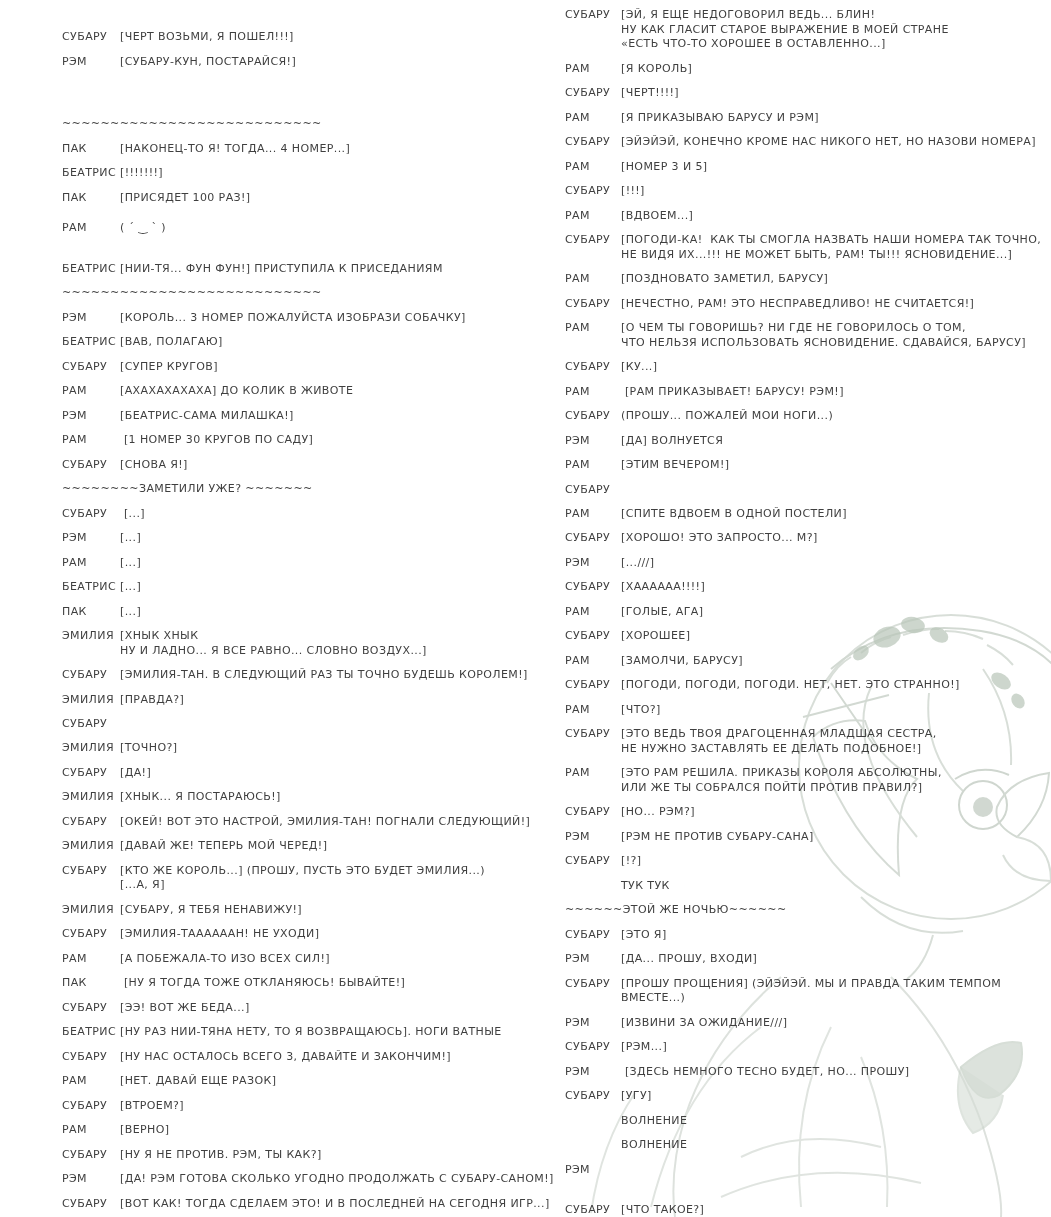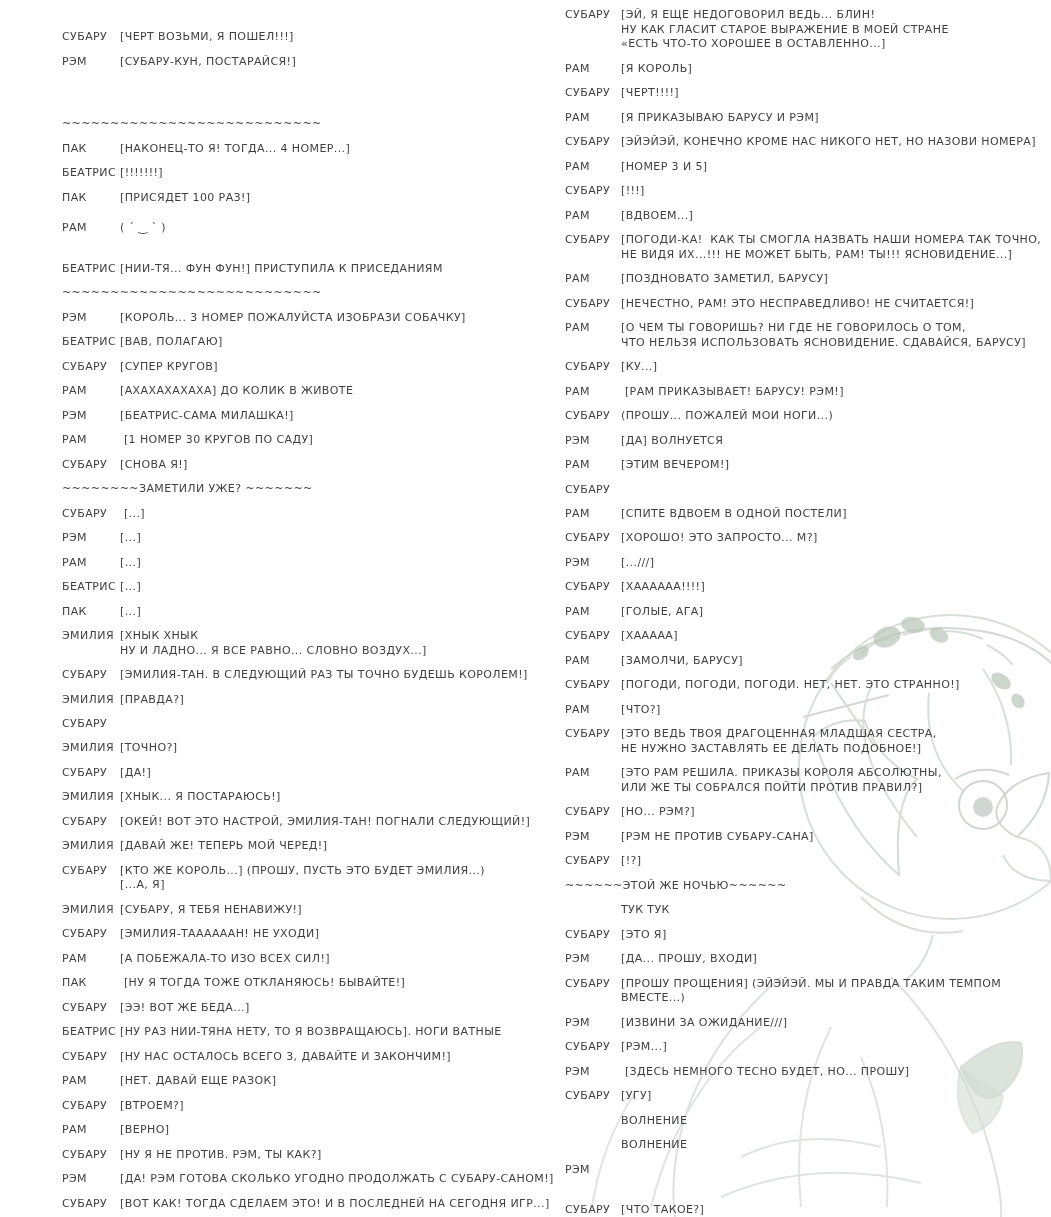--- a/index.html
+++ b/index.html
@@ -353,21 +353,21 @@
       <div class="drow">
         <span class="spk">СУБАРУ</span>
         <span class="txt">[ХАААААА!!!!]</span>
       </div>
       <div class="drow">
         <span class="spk">РАМ</span>
         <span class="txt">[ГОЛЫЕ, АГА]</span>
       </div>
       <div class="drow">
         <span class="spk">СУБАРУ</span>
-        <span class="txt">[ХААААА]</span>
+        <span class="txt">[ХОРОШЕЕ]</span>
       </div>
       <div class="drow">
         <span class="spk">РАМ</span>
         <span class="txt">[ЗАМОЛЧИ, БАРУСУ]</span>
       </div>
       <div class="drow">
         <span class="spk">СУБАРУ</span>
         <span class="txt">[ПОГОДИ, ПОГОДИ, ПОГОДИ. НЕТ, НЕТ. ЭТО СТРАННО!]</span>
       </div>
       <div class="drow">
@@ -388,28 +388,28 @@
         <span class="spk">СУБАРУ</span>
         <span class="txt">[НО... РЭМ?]</span>
       </div>
       <div class="drow">
         <span class="spk">РЭМ</span>
         <span class="txt">[РЭМ НЕ ПРОТИВ СУБАРУ-САНА]</span>
       </div>
       <div class="drow">
         <span class="spk">СУБАРУ</span>
         <span class="txt">[!?]</span>
-      </div>
-      <div class="drow full">
-        <span class="txt">~~~~~~ЭТОЙ ЖЕ НОЧЬЮ~~~~~~</span>
       </div>
       <div class="drow note">
         <span class="spk"></span>
         <span class="txt">ТУК ТУК</span>
       </div>
+      <div class="drow full">
+        <span class="txt">~~~~~~ЭТОЙ ЖЕ НОЧЬЮ~~~~~~</span>
+      </div>
       <div class="drow">
         <span class="spk">СУБАРУ</span>
         <span class="txt">[ЭТО Я]</span>
       </div>
       <div class="drow">
         <span class="spk">РЭМ</span>
         <span class="txt">[ДА... ПРОШУ, ВХОДИ]</span>
       </div>
       <div class="drow">
         <span class="spk">СУБАРУ</span>

